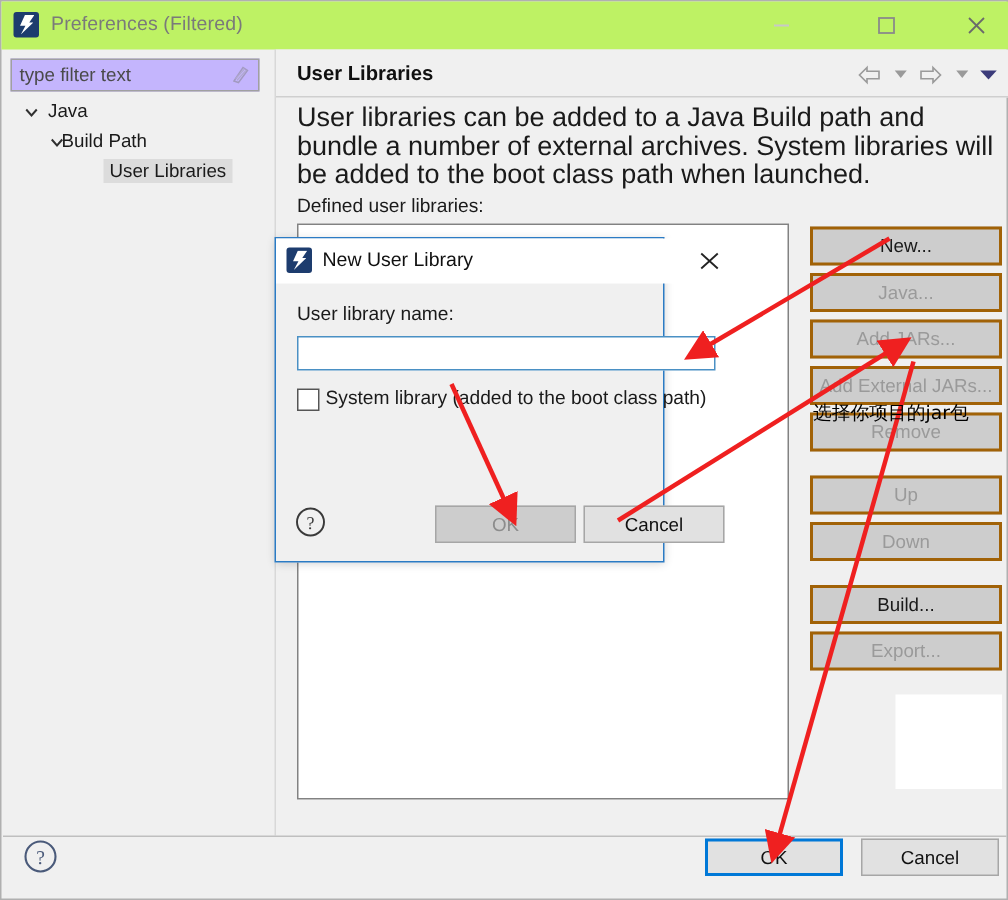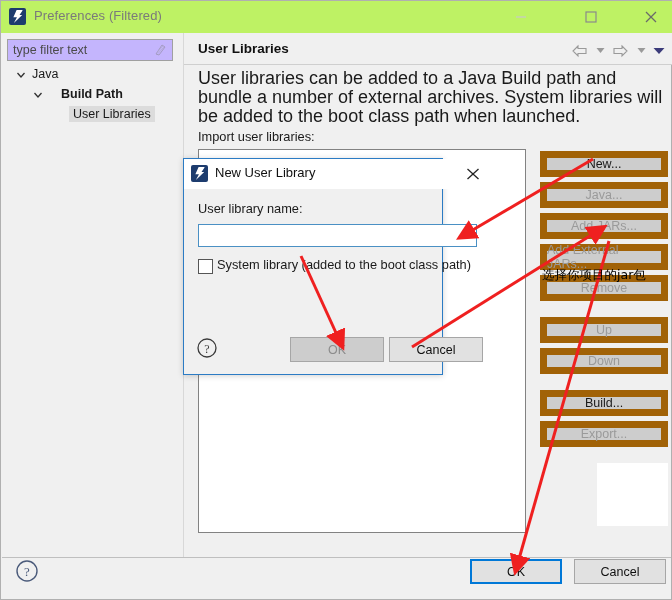--- a/index.html
+++ b/index.html
@@ -99,21 +99,21 @@
 
   .listbox {
     position:absolute; left:197px; top:148px; width:328px; height:384px;
     background:#ffffff; border:1px solid #828282; box-sizing:border-box;
   }
 
   
   .btncol { position:absolute; left:539px; top:150px; width:128px; }
   .sbtn {
     position:relative; width:128px; height:26px; margin-bottom:5px;
-    background:#cdcdcd; border:7px solid #a16207; box-sizing:border-box;
+    background:#cdcdcd; border:2px solid #a16207; box-sizing:border-box;
     font-size:12.5px; color:#1a1a1a;
     display:flex; align-items:center; justify-content:center;
     cursor:default;
   }
   .sbtn.disabled { color:#9a9a9a; }
   .sbtn.gap { margin-top:16px; }
   .whitebox {
     position:absolute; left:596px; top:462px; width:71px; height:63px;
     background:#ffffff;
   }
@@ -222,21 +222,21 @@
     <div class="trow">
       <svg class="chev" style="left:9px;" viewBox="0 0 10 10">
         <path d="M1.5 3 L5 7 L8.5 3" fill="none" stroke="#303030" stroke-width="1.3"></path>
       </svg>
       <span class="lbl" style="left:25px;">Java</span>
     </div>
     <div class="trow">
       <svg class="chev" style="left:26px;" viewBox="0 0 10 10">
         <path d="M1.5 3 L5 7 L8.5 3" fill="none" stroke="#303030" stroke-width="1.3"></path>
       </svg>
-      <span class="lbl" style="left:54px;font-weight:bold;">Build Path</span>
+      <span class="lbl" style="left:34px;">Build Path</span>
     </div>
     <div class="trow sel">
       <span class="lbl" style="left:62px;">User Libraries</span>
     </div>
   </div>
 
   <div class="vsplit"></div>
 
   <div class="content-head">
     <div class="content-title">User Libraries</div>
@@ -254,21 +254,21 @@
         <path d="M0.5 1 L8.5 1 L4.5 6 Z" fill="#9a9a9a"></path>
       </svg>
       <svg class="ni" width="12" height="8" viewBox="0 0 12 8">
         <path d="M0.5 1 L11.5 1 L6 7 Z" fill="#3b3b7a"></path>
       </svg>
     </div>
   </div>
   <div class="head-rule"></div>
 
   <div class="desc">User libraries can be added to a Java Build path and bundle a number of external archives. System libraries will be added to the boot class path when launched.</div>
-  <div class="desc-sub">Import user libraries:</div>
+  <div class="desc-sub">Defined user libraries:</div>
 
   <div class="listbox"></div>
 
   <div class="btncol">
     <div class="sbtn">New...</div>
     <div class="sbtn disabled">Java...</div>
     <div class="sbtn disabled">Add JARs...</div>
     <div class="sbtn disabled">Add External JARs...</div>
     <div class="sbtn disabled">Remove</div>
     <div class="sbtn disabled gap">Up</div>

